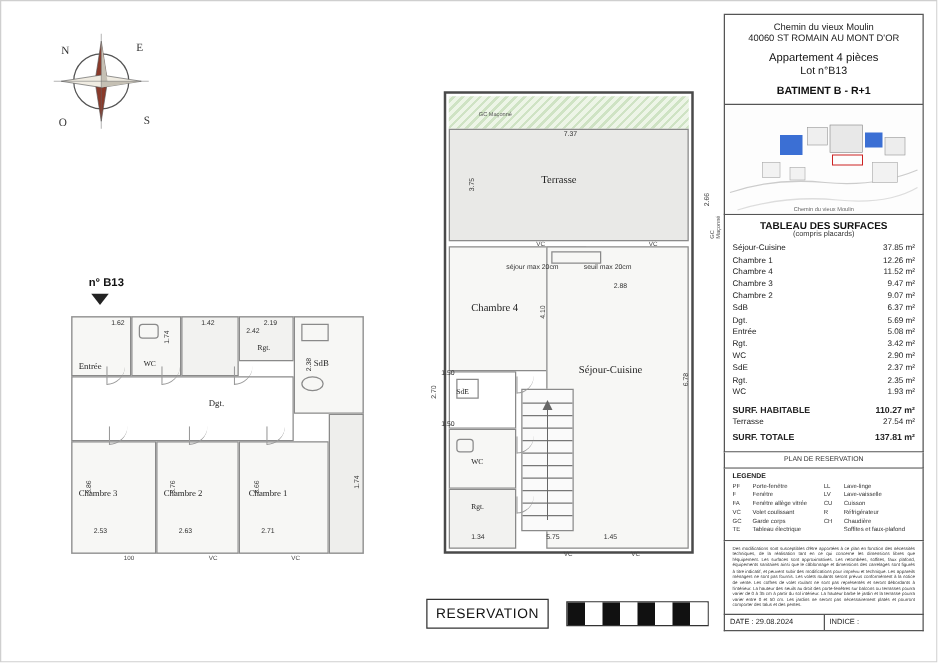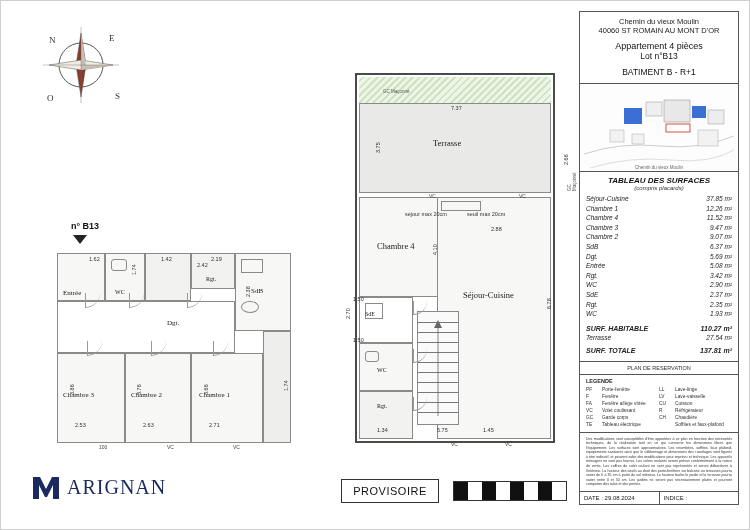--- a/index.html
+++ b/index.html
@@ -25,26 +25,26 @@
   .compass .lbl{position:absolute;font-size:9px;color:#333;font-family:"Liberation Serif",serif;}
 
   
   .panel{position:absolute;left:578px;top:10px;width:160px;height:510px;box-sizing:border-box;}
   .pbox{border:1px solid #555;box-sizing:border-box;background:#fff;}
   .addr{padding:5px 6px 6px 6px;}
   .addr .l1{font-size:7.5px;text-align:center;color:#222;}
   .addr .l2{font-size:7.5px;text-align:center;color:#222;margin-bottom:6px;}
   .addr .l3{font-size:9px;text-align:center;color:#111;margin-top:5px;}
   .addr .l4{font-size:8.5px;text-align:center;color:#111;}
-  .addr .l5{font-size:8.5px;text-align:center;color:#111;font-weight:normal;margin-top:6px;}
+  .addr .l5{font-size:8.5px;text-align:center;color:#111;font-weight:bold;margin-top:6px;}
 
   .mapbox{height:88px;position:relative;overflow:hidden;background:#fdfdfd;border-top:1px solid #555;}
   .mapcap{position:absolute;bottom:1px;left:0;right:0;text-align:center;font-size:4.5px;color:#666;}
 
-  .tbl{padding:4px 6px 5px 6px;font-style:italic;}
+  .tbl{padding:4px 6px 5px 6px;}
   .tbl .t-h{font-size:8px;font-weight:bold;text-align:center;color:#111;}
   .tbl .t-s{font-size:6px;text-align:center;color:#333;margin-bottom:3px;}
   .tbl .row{display:flex;justify-content:space-between;font-size:6.5px;color:#222;line-height:9.6px;}
   .tbl .row.b{font-weight:bold;font-size:7px;margin-top:3px;}
   .tbl .sep{height:2px;}
   .plan-res{font-size:5.5px;text-align:center;color:#333;border-top:1px solid #555;padding:3px 0;}
 
   .legend{padding:3px 6px 4px 6px;border-top:1px solid #555;}
   .legend .lh{font-size:5.5px;font-weight:bold;color:#222;margin-bottom:2px;}
   .legend .lgrid{display:flex;}
@@ -406,33 +406,27 @@
     </div>
 
     <div class="pbox disc" style="border-top:none;">Des modifications sont susceptibles d'être apportées à ce plan en fonction des nécessités techniques, de la réalisation tant en ce qui concerne les dimensions libres que l'équipement. Les surfaces sont approximatives. Les retombées, soffites, faux plafond, équipements sanitaires ainsi que le câblonnage et dimensions des carrelages sont figurés à titre indicatif, et peuvent subir des modifications pour imprévu et technique. Les appareils ménagers ne sont pas fournis. Les volets roulants seront prévus conformément à la notice de vente. Les coffres de volet roulant ne sont pas représentés et seront débordants à l'intérieur. La hauteur des seuils au droit des porte-fenêtres sur balcons ou terrasses pourra varier de 0 à 35 cm à partir du sol intérieur. La hauteur barbe le jardin et la terrasse pourra varier entre 0 et 50 cm. Les jardins ne seront pas nécessairement platés et pourront comporter des talus et des pentes.</div>
 
     <div class="pbox datebar" style="border-top:none;">
       <div><span>DATE :</span> <span>29.08.2024</span></div>
       <div>INDICE :</div>
     </div>
   </div>
 
-  <div class="logo">
-    <svg class="mark" viewBox="0 0 30 28">
-      <path d="M2 26 L2 4 L9 4 L15 16 L21 4 L28 4 L28 26 L22 26 L22 12 L16 24 L14 24 L8 12 L8 26 Z" fill="#1b2a5e"></path>
-    </svg>
-    <div class="word">ARIGNAN</div>
+
+  <div class="provisoire">RESERVATION</div>
+
+  <div class="scalebar">
+    <i></i>
+    <i></i>
+    <i></i>
+    <i></i>
+    <i></i>
+    <i></i>
+    <i></i>
+    <i></i>
   </div>
 
-  <div class="provisoire">PROVISOIRE</div>
-
-  <div class="scalebar">
-    <i></i>
-    <i></i>
-    <i></i>
-    <i></i>
-    <i></i>
-    <i></i>
-    <i></i>
-    <i></i>
-  </div>
-
 </div>
 
 </body></html>

